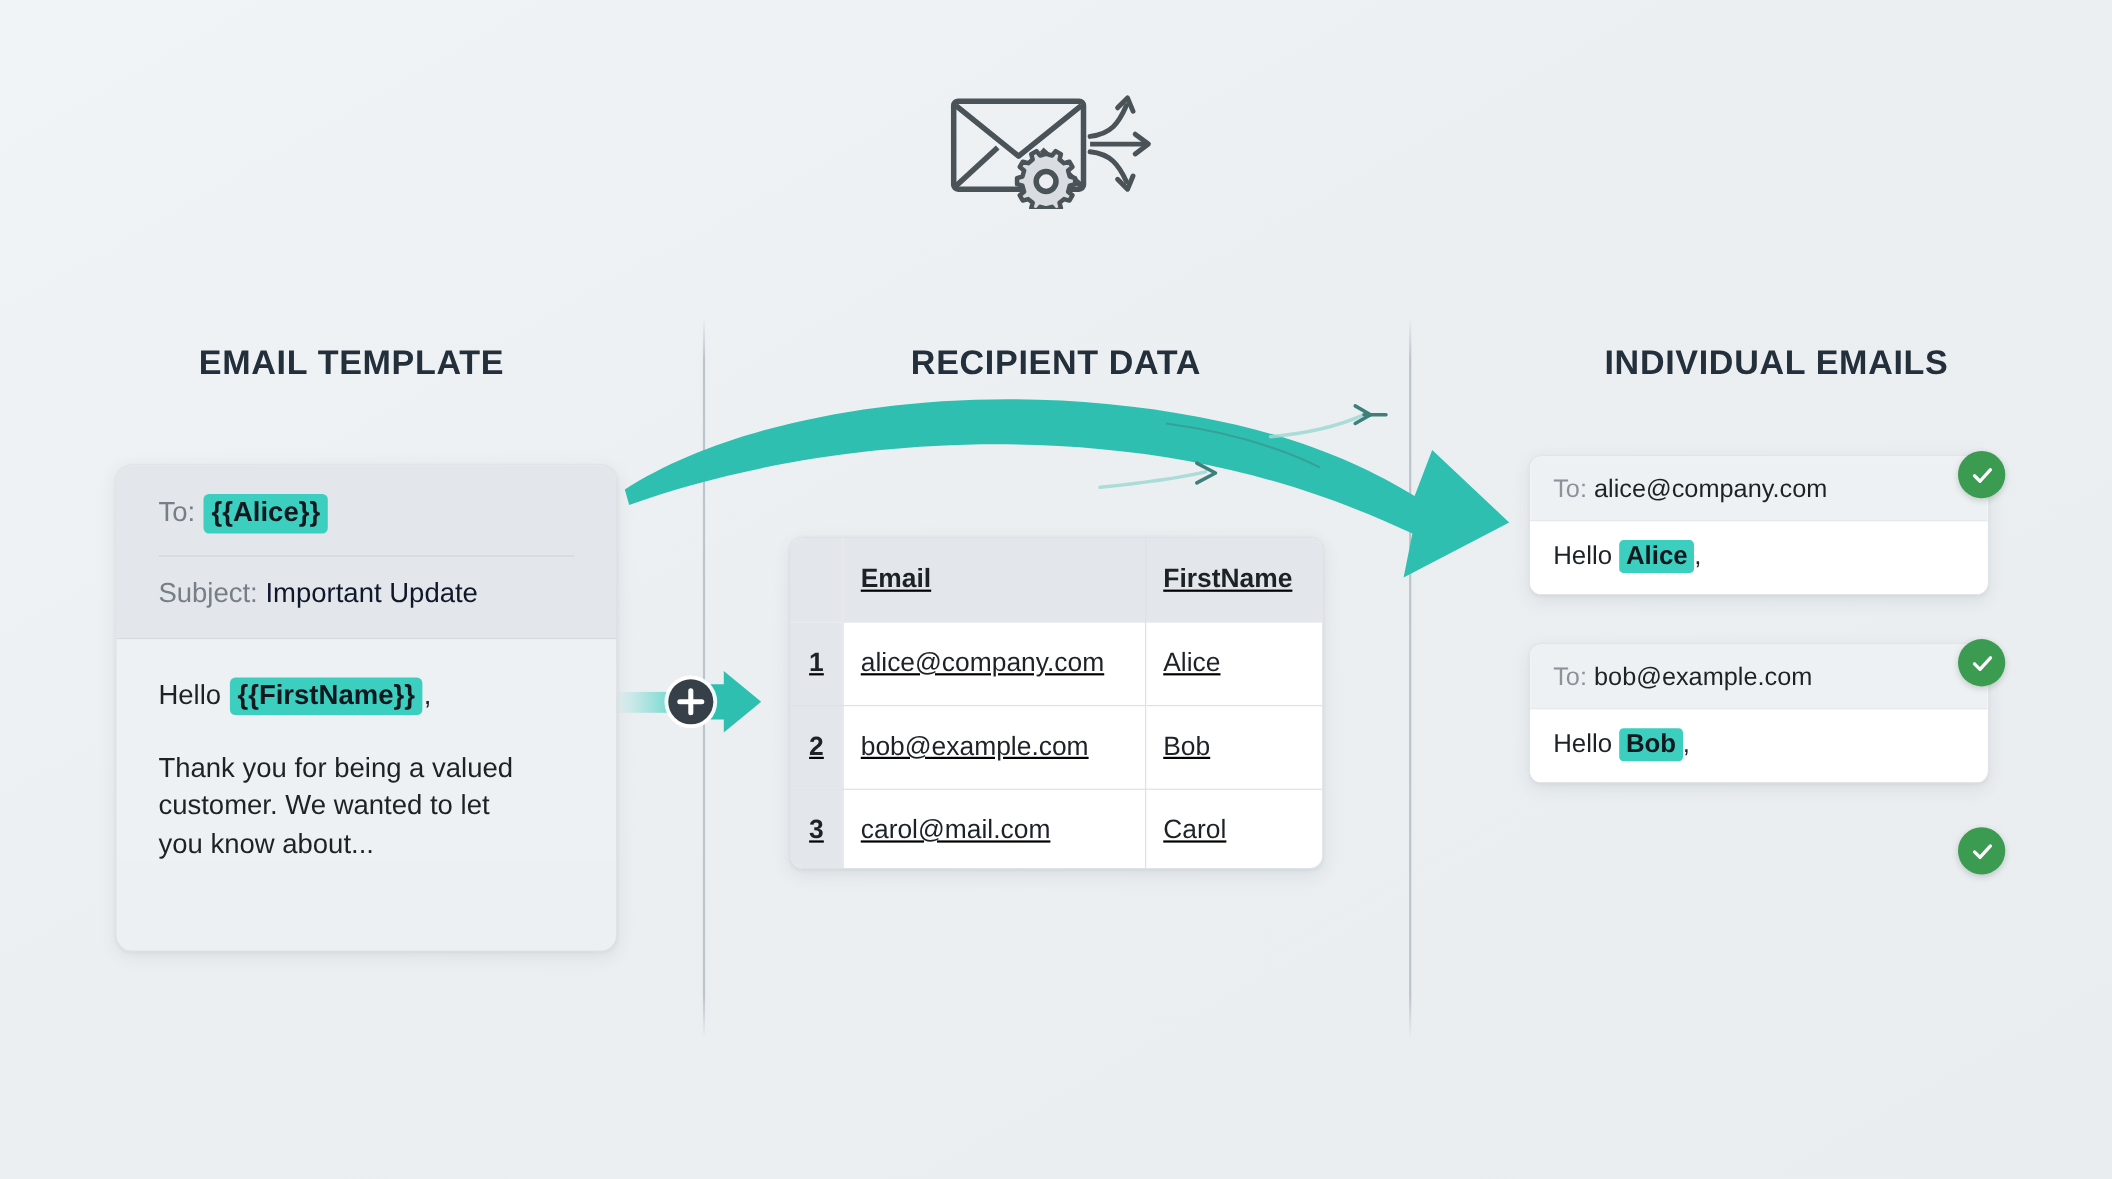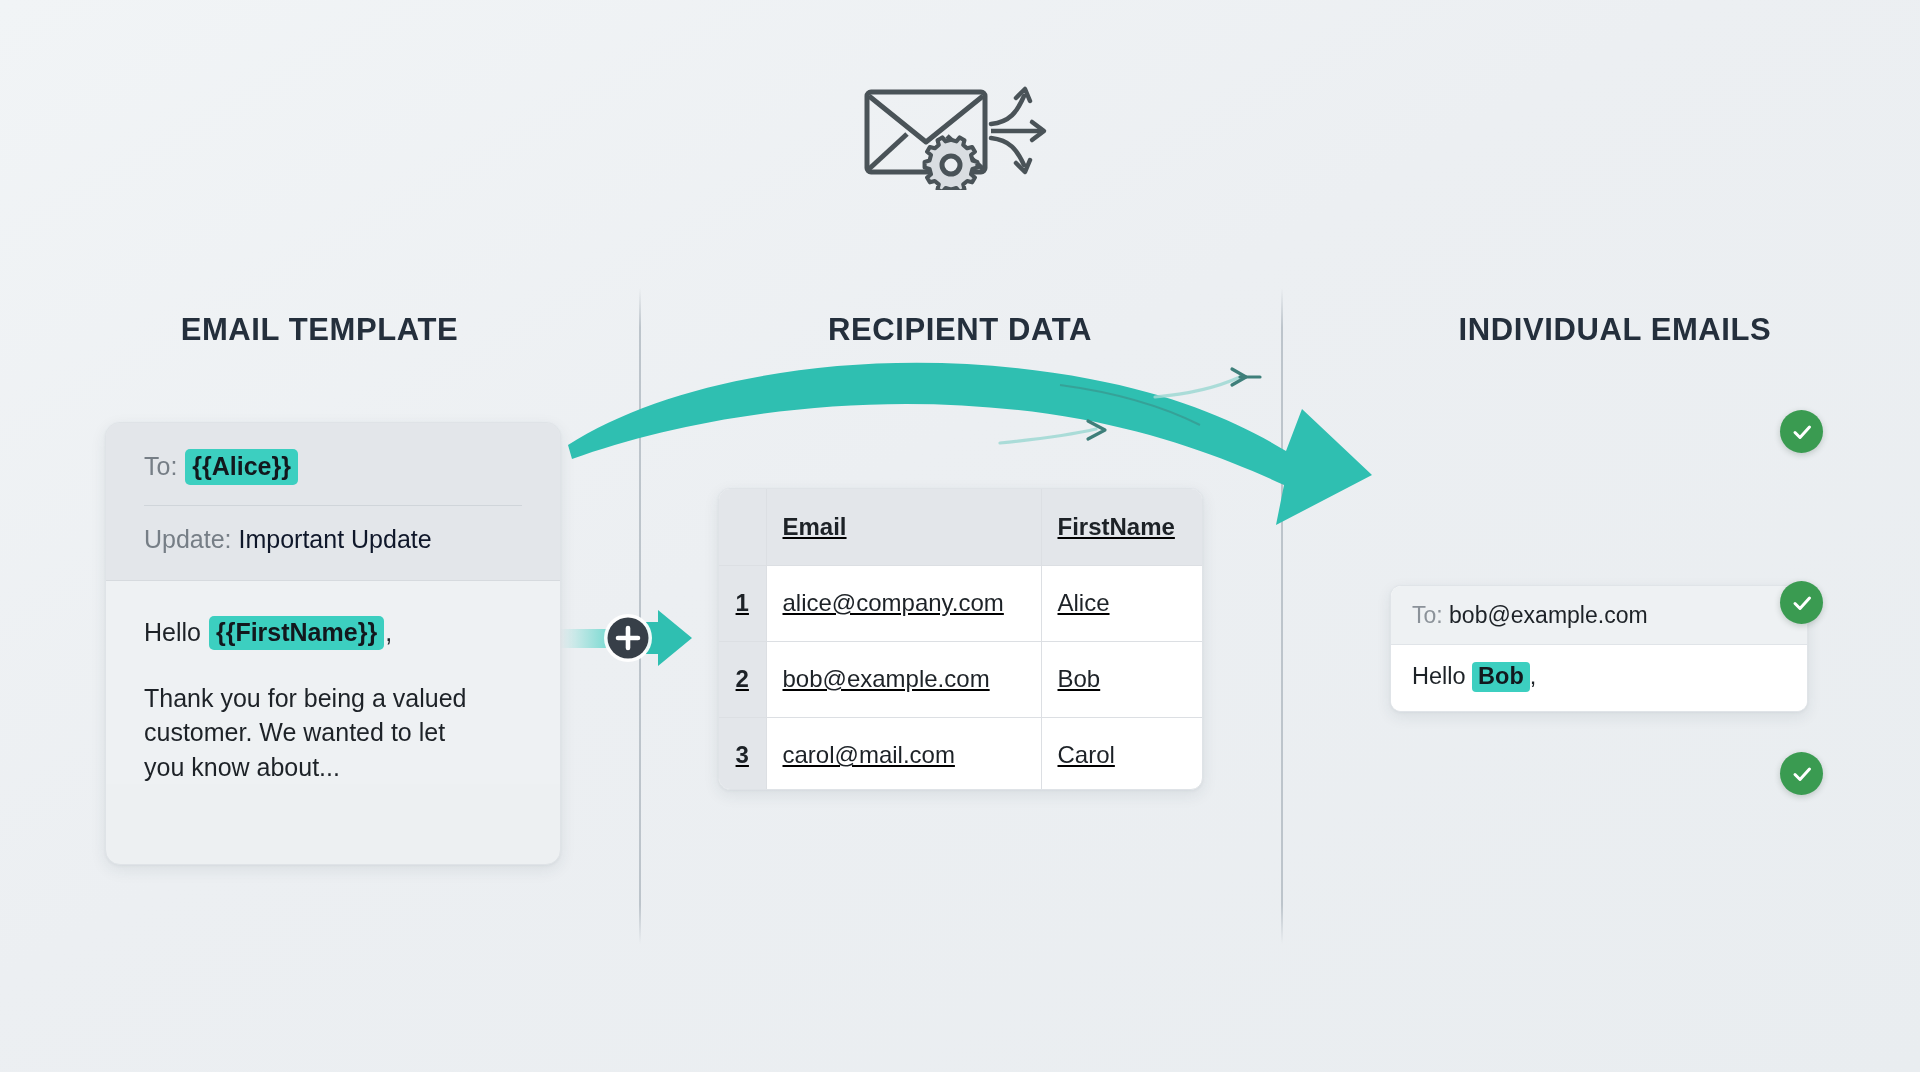--- a/index.html
+++ b/index.html
@@ -270,21 +270,21 @@
   <div class="col-title" id="title-individual-emails">INDIVIDUAL EMAILS</div>
 
   <div id="email-template-card">
     <div id="template-header">
       <div class="tpl-line">
         <span class="tpl-label">To:</span>
         <span class="merge-tag">{{Alice}}</span>
       </div>
       <div id="template-divider-line"></div>
       <div class="tpl-line">
-        <span class="tpl-label">Update:</span>
+        <span class="tpl-label">Subject:</span>
         <span class="tpl-value">Important Update</span>
       </div>
     </div>
     <div id="template-body">
       <div id="template-greeting">
         <span>Hello</span>
         <span class="merge-tag">{{FirstName}}</span><span>,</span>
       </div>
       <div id="template-paragraph">Thank you for being a valued customer. We wanted to let you know about...</div>
     </div>
@@ -337,20 +337,30 @@
         </tr>
         <tr>
           <td class="col-index">3</td>
           <td class="col-email">carol@mail.com</td>
           <td class="col-first">Carol</td>
         </tr>
       </tbody>
     </table>
   </div>
 
+  <div class="email-card" id="email-card-1">
+    <div class="email-card-header">
+      <span class="to-label">To:</span>
+      <span class="to-value">alice@company.com</span>
+    </div>
+    <div class="email-card-body">
+      <span>Hello</span>
+      <span class="name-tag">Alice</span><span>,</span>
+    </div>
+  </div>
   <div class="check-badge" id="check-badge-1">
     <svg width="24" height="24" viewBox="0 0 24 24" fill="none">
       <path d="M5 12.5 L10 17.5 L19.5 7" stroke="#ffffff" stroke-width="3" stroke-linecap="round" stroke-linejoin="round"></path>
     </svg>
   </div>
 
   <div class="email-card" id="email-card-2">
     <div class="email-card-header">
       <span class="to-label">To:</span>
       <span class="to-value">bob@example.com</span>

